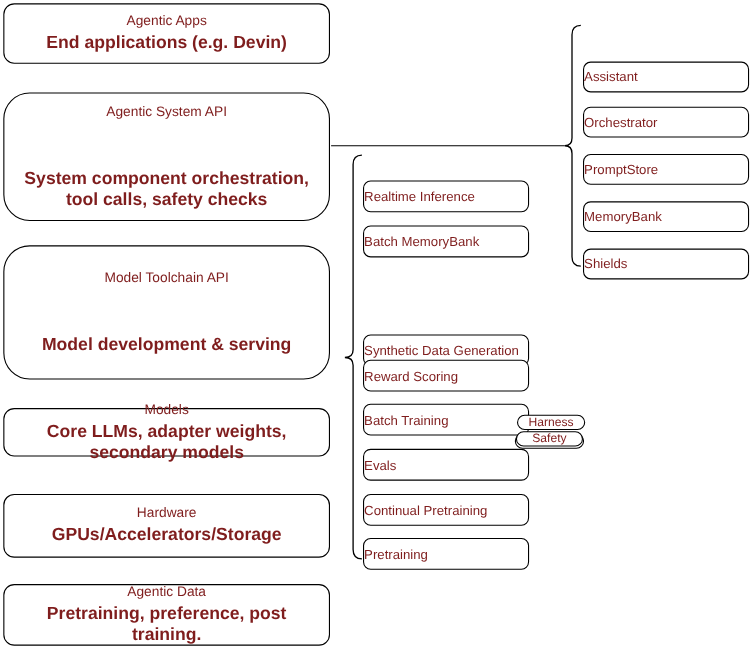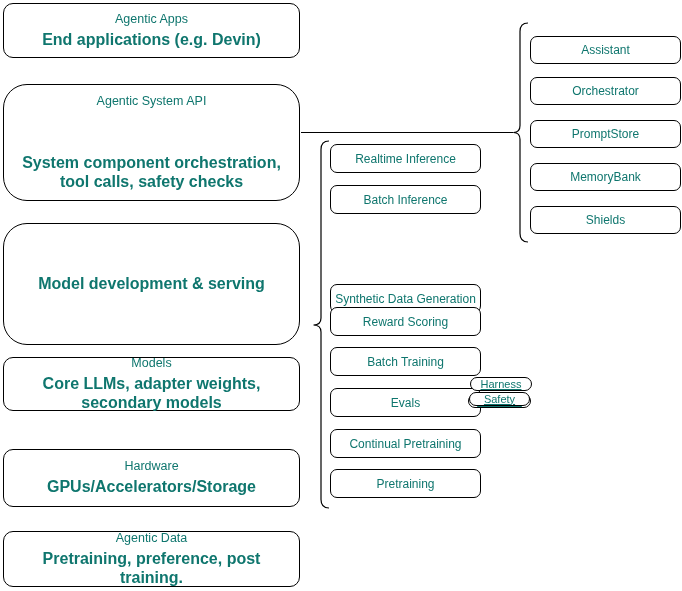--- a/index.html
+++ b/index.html
@@ -2,21 +2,21 @@
 <html><head>
 <meta charset="utf-8">
 <style>
   html, body { margin: 0; padding: 0; background: #ffffff; }
   .canvas {
     position: relative;
     width: 682px;
     height: 591px;
     background: #ffffff;
     font-family: "Liberation Sans", sans-serif;
-    color: #0f766e;
+    color: #7f1d1d;
     overflow: hidden;
   }
   .overlay {
     position: absolute;
     left: 0; top: 0;
     width: 682px; height: 591px;
     pointer-events: none;
   }
   .bigbox {
     position: absolute;
@@ -38,39 +38,38 @@
   .bigbox .title { font-size: 12.5px; line-height: 1.15; }
   .bigbox .sub   { font-size: 16px;  line-height: 1.15; font-weight: bold; }
   .midbox, .rightbox {
     position: absolute;
     box-sizing: border-box;
     border: 1.4px solid #000000;
     border-radius: 7px;
     background: #ffffff;
     display: flex;
     align-items: center;
-    justify-content: center;
     text-align: center;
     font-size: 12px;
+    margin-top: 20px;
   }
   .midbox   { left: 330px; width: 151px; height: 29px; }
   .rightbox { left: 530px; width: 151px; height: 28px; }
   .pill {
     position: absolute;
     box-sizing: border-box;
     height: 14px;
     border: 1.4px solid #000000;
     border-radius: 7px;
     background: #ffffff;
     display: flex;
     align-items: center;
     justify-content: center;
     font-size: 11px;
     line-height: 1;
-    text-decoration: underline;
   }
 </style>
 </head>
 <body>
 
 <div class="canvas">
 
   <svg class="overlay" viewBox="0 0 682 591" xmlns="http://www.w3.org/2000/svg">
     <path d="M 301 132.5 H 513.5" stroke="#000000" stroke-width="1.1" fill="none"></path>
     <path d="M 329 141 Q 321 141 321 149.5 L 321 318 Q 321 325 313.5 325 Q 321 325 321 332 L 321 499.5 Q 321 508 329 508" stroke="#000000" stroke-width="1.2" fill="none"></path>
@@ -81,43 +80,44 @@
     <div class="title">Agentic Apps</div>
     <div class="sub">End applications (e.g. Devin)</div>
   </div>
 
   <div class="bigbox curvy" style="top:84px;height:117px">
     <div class="title">Agentic System API</div>
     <div class="sub">System component orchestration, tool calls, safety checks</div>
   </div>
 
   <div class="bigbox curvy" style="top:223px;height:122px">
+    <div class="title">Model Toolchain API</div>
     <div class="sub">Model development &amp; serving</div>
   </div>
 
-  <div class="bigbox" style="top:357px;height:54px">
+  <div class="bigbox" style="top:371px;height:44px">
     <div class="title">Models</div>
     <div class="sub">Core LLMs, adapter weights, secondary models</div>
   </div>
 
   <div class="bigbox" style="top:449px;height:58px">
     <div class="title">Hardware</div>
     <div class="sub">GPUs/Accelerators/Storage</div>
   </div>
 
   <div class="bigbox" style="top:531px;height:56px">
     <div class="title">Agentic Data</div>
     <div class="sub">Pretraining, preference, post training.</div>
   </div>
 
   <div class="midbox" style="top:144px">
     <span>Realtime Inference</span>
   </div>
   <div class="midbox" style="top:185px">
-    <span>Batch Inference</span>
+    <span>Batch MemoryBank</span>
   </div>
   <div class="midbox" style="top:284px">
     <span>Synthetic Data Generation</span>
   </div>
   <div class="midbox" style="top:307px">
     <span>Reward Scoring</span>
   </div>
   <div class="midbox" style="top:347px">
     <span>Batch Training</span>
   </div>

